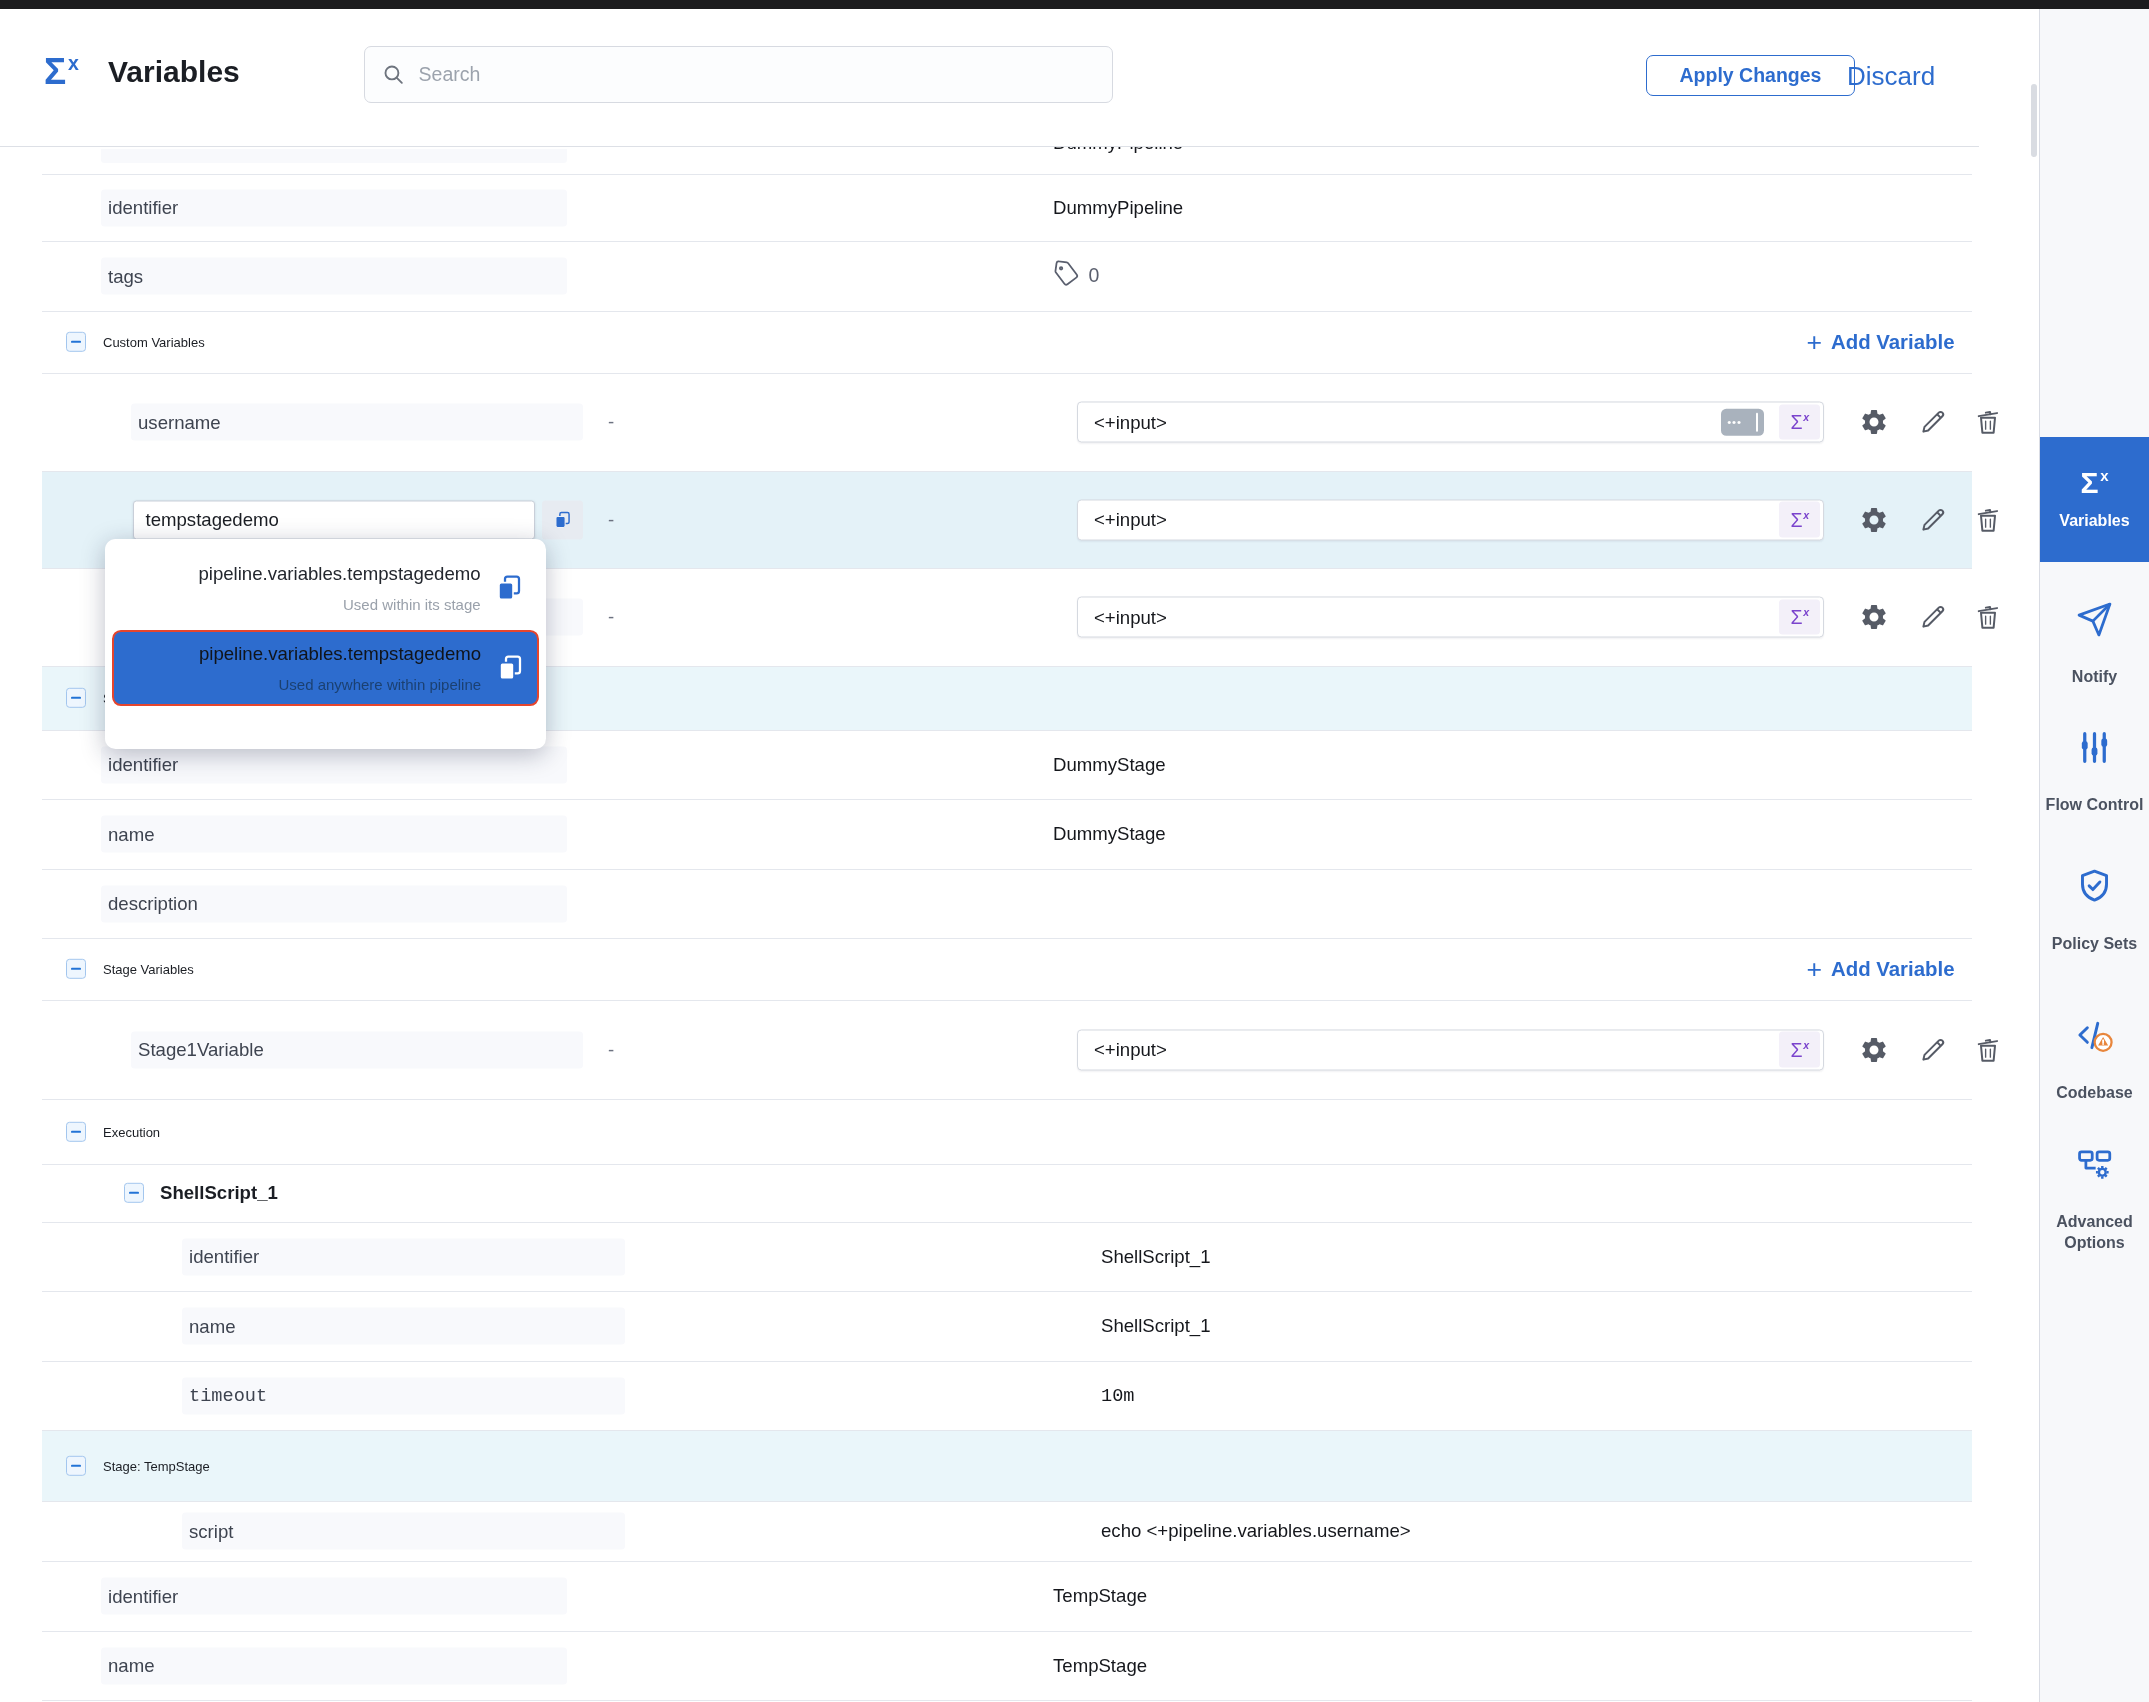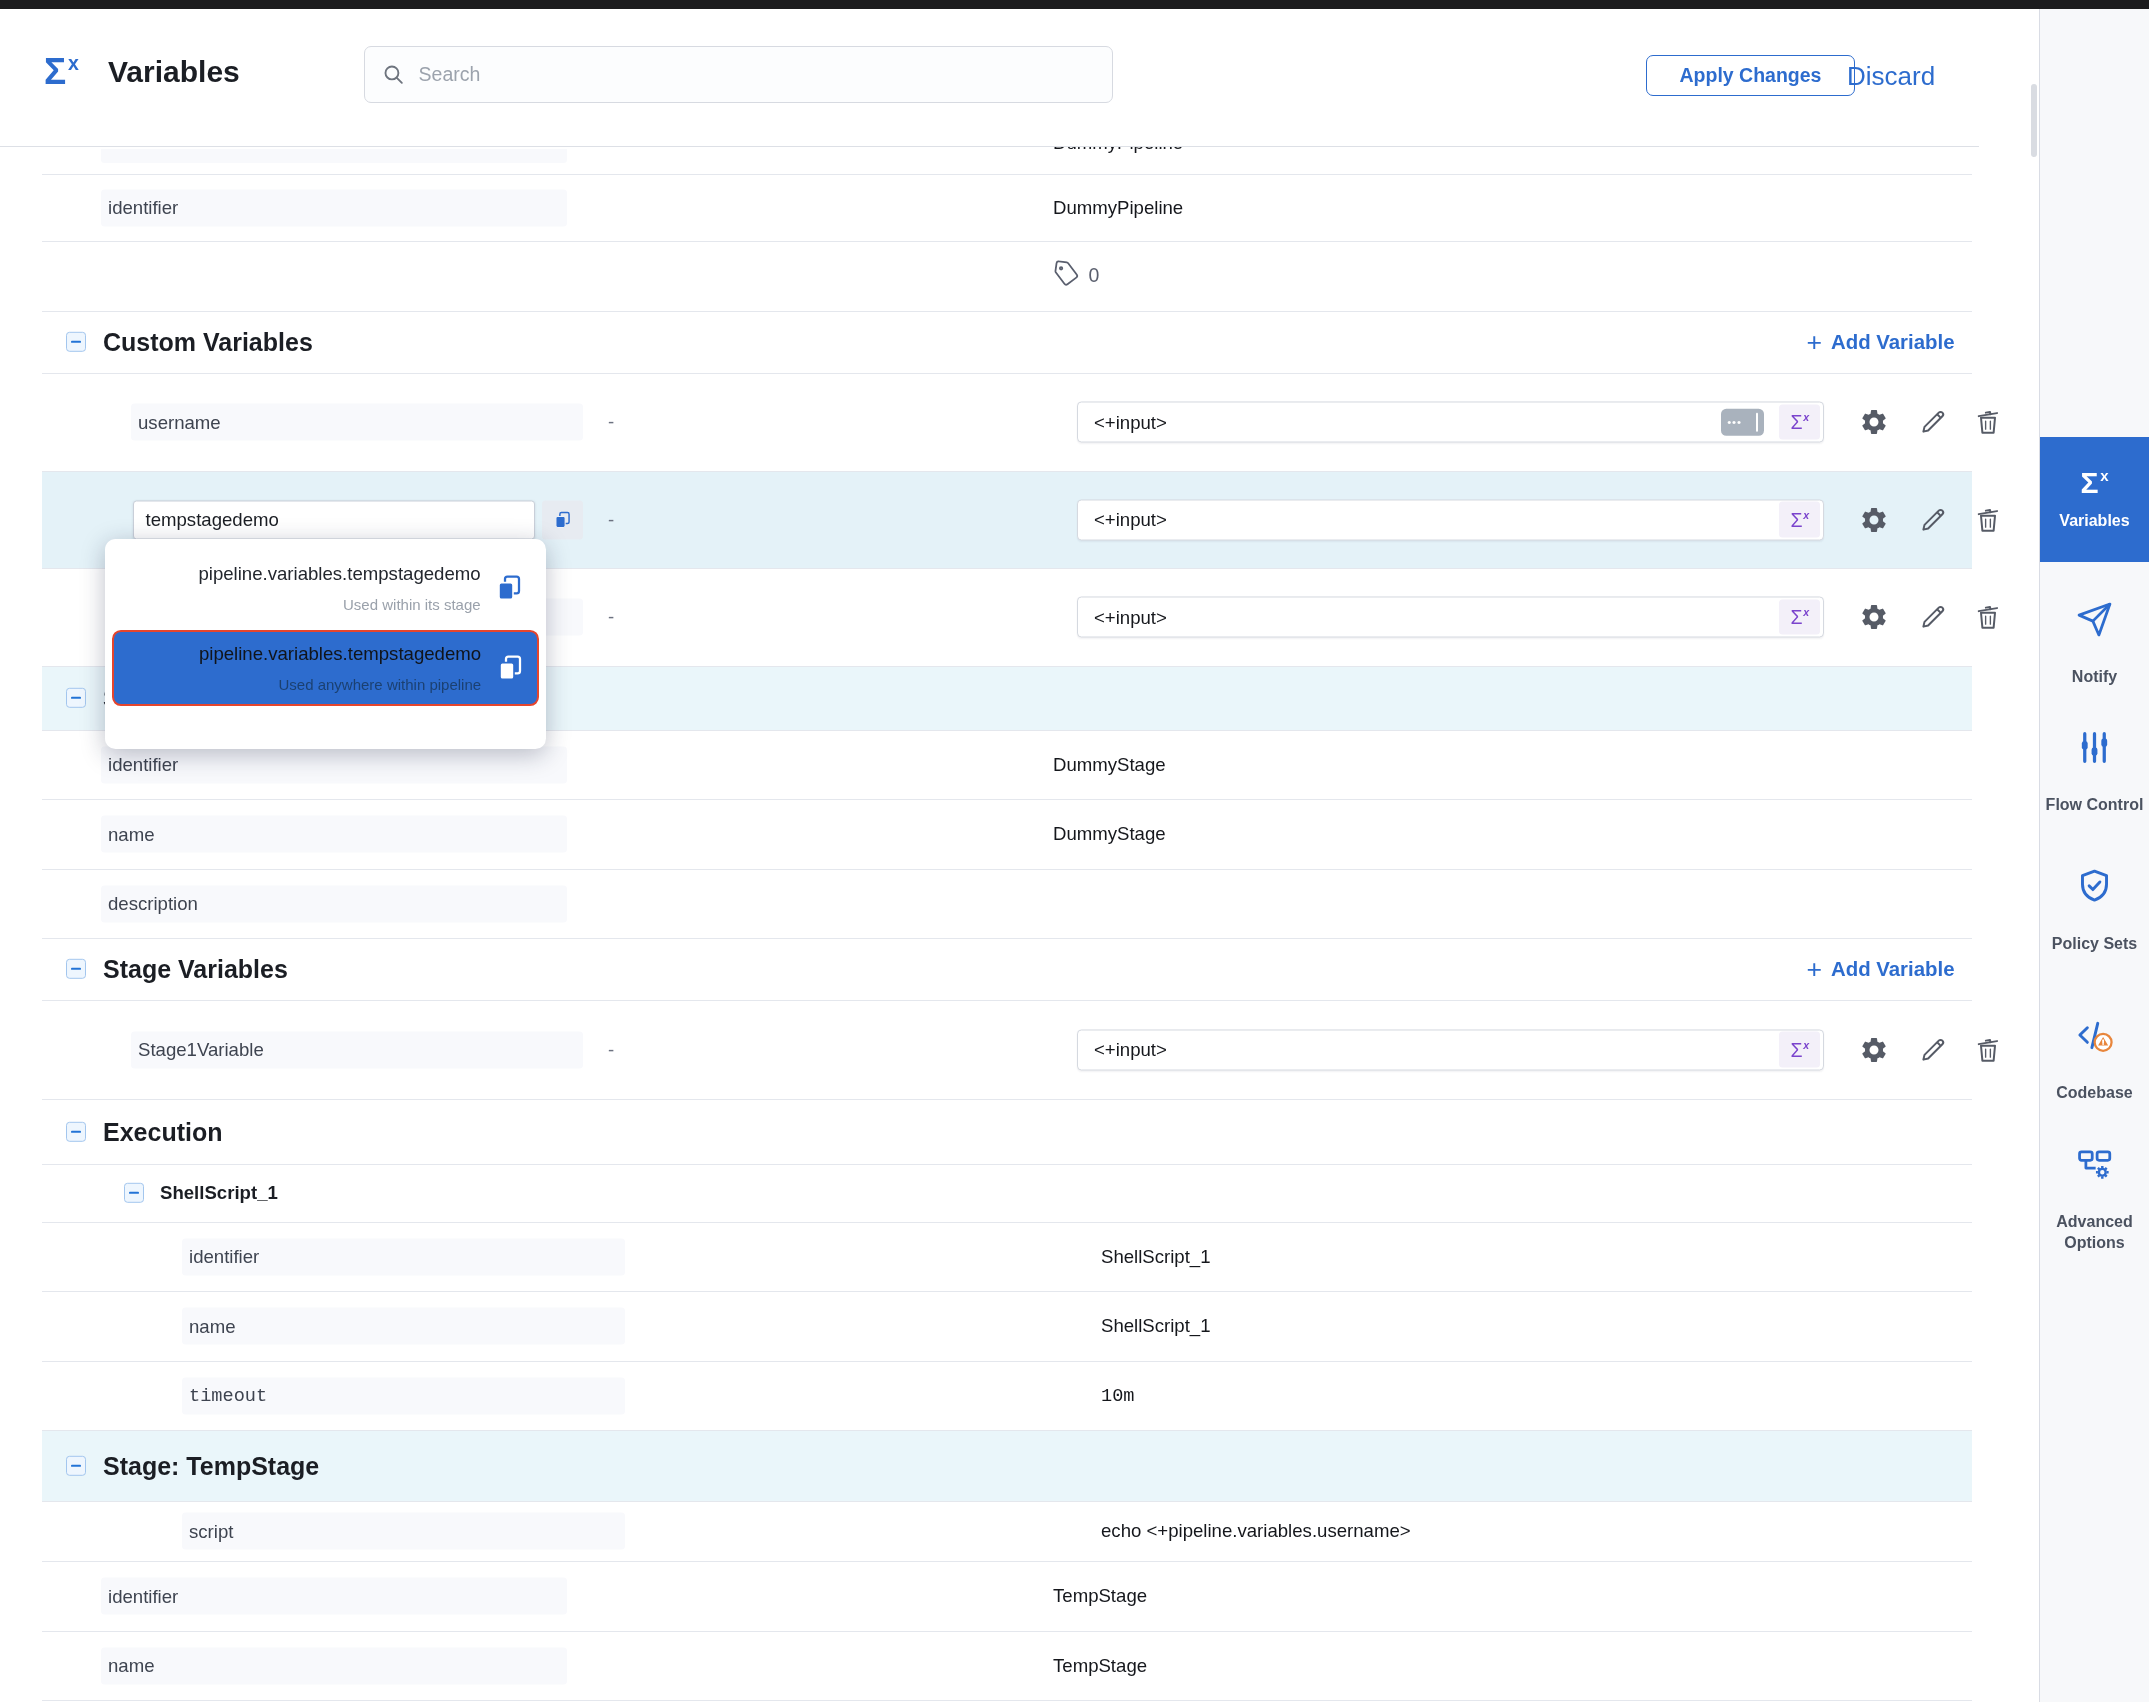--- a/index.html
+++ b/index.html
@@ -57,21 +57,21 @@
   .icobtn{position:absolute;top:50%;transform:translateY(-50%);width:30px;height:30px;background:none;border:none;
           padding:0;cursor:pointer;color:#565b66;}
   .icobtn svg{width:100%;height:100%;display:block;}
   .b-gear{left:1817px;} .b-pen{left:1876px;} .b-trash{left:1931px;}
 
   .minus{position:absolute;left:24px;top:50%;transform:translateY(-50%);width:20.4px;height:20.4px;background:#eef6fe;
          border:0.9px solid #a3c6ee;border-radius:3.5px;display:flex;align-items:center;justify-content:center;
          cursor:pointer;padding:0;box-sizing:border-box;}
   .minus span{width:10.6px;height:2.2px;background:#2273d6;border-radius:0.9px;display:block;}
   .row.sub .minus{left:82px;}
-  .stitle{position:absolute;left:61px;top:50%;transform:translateY(-50%);font-size:25px;font-weight:700;color:#1b1e24;white-space:nowrap;}
+  .stitle{position:absolute;left:61px;top:50%;transform:translateY(-50%);font-size:13px;font-weight:400;color:#1b1e24;white-space:nowrap;}
   .row.sub .stitle{left:118px;font-size:18.6px;font-weight:600;}
   .addlink{position:absolute;right:11.5px;top:50%;transform:translateY(-50%);display:flex;align-items:center;gap:8.9px;
            color:var(--accent);font-size:20.4px;font-weight:600;background:none;border:none;cursor:pointer;
            font-family:"Liberation Sans",sans-serif;}
   .addlink .plus{font-size:26.6px;font-weight:400;line-height:0.8;}
 
   .editbox{position:absolute;left:91px;top:50%;transform:translateY(-50%);width:402px;height:39px;background:#fff;
            border:0.9px solid #c9cfd9;border-radius:3.5px;box-shadow:0 0.9px 2.7px rgba(20,30,50,.12);display:flex;
            align-items:center;padding-left:11.5px;font-size:18.6px;color:#1b1e24;box-sizing:border-box;}
   .copybtn{position:absolute;left:500px;top:50%;transform:translateY(-50%);width:41px;height:39px;background:#e7ebf1;
@@ -136,20 +136,23 @@
             <span>DummyPipeline</span>
           </div>
         </div>
         <div class="row" style="height: 67px;">
           <div class="pill p0">
             <span>identifier</span>
           </div>
           <span class="val v0">DummyPipeline</span>
         </div>
         <div class="row" style="height: 70px;">
+          <div class="pill p0">
+            <span>tags</span>
+          </div>
           <span class="tagval">
             <span><svg viewBox="0 0 24 24" fill="none" stroke="#5a5f6e" stroke-width="1.6" stroke-linejoin="round">
                 <path d="M21.4 11.6l-9-9A2 2 0 0 0 11 2H4a2 2 0 0 0-2 2v7c0 .6.2 1 .6 1.4l9 9c.8.8 2 .8 2.8 0l7-7c.8-.8.8-2 0-2.8z" transform="rotate(8 12 12)"></path>
                 <circle cx="7.3" cy="7.3" r="1.1"></circle>
               </svg></span>
             <span>0</span>
           </span>
         </div>
         <div class="row" style="height: 62px;">
           <button class="minus">

